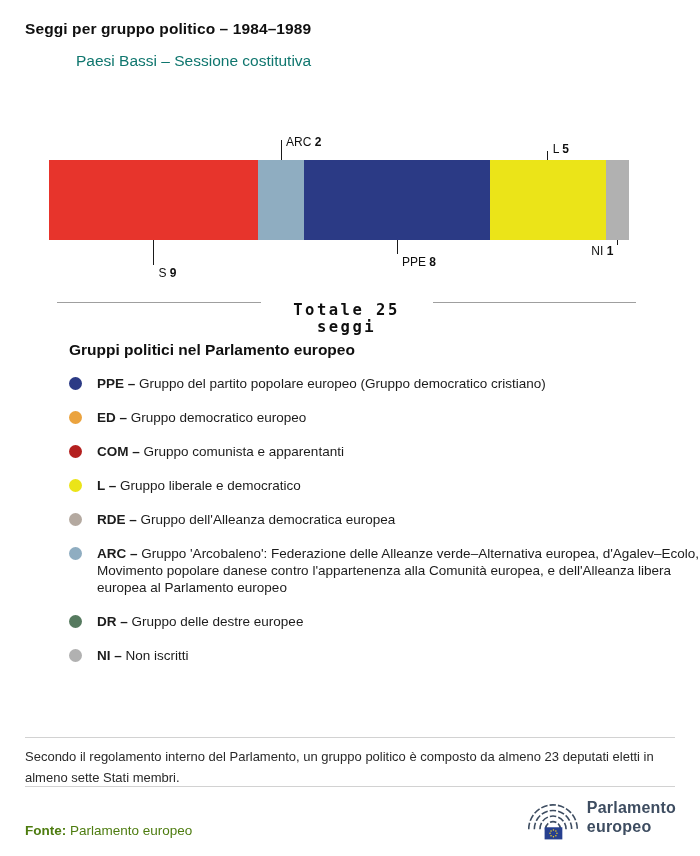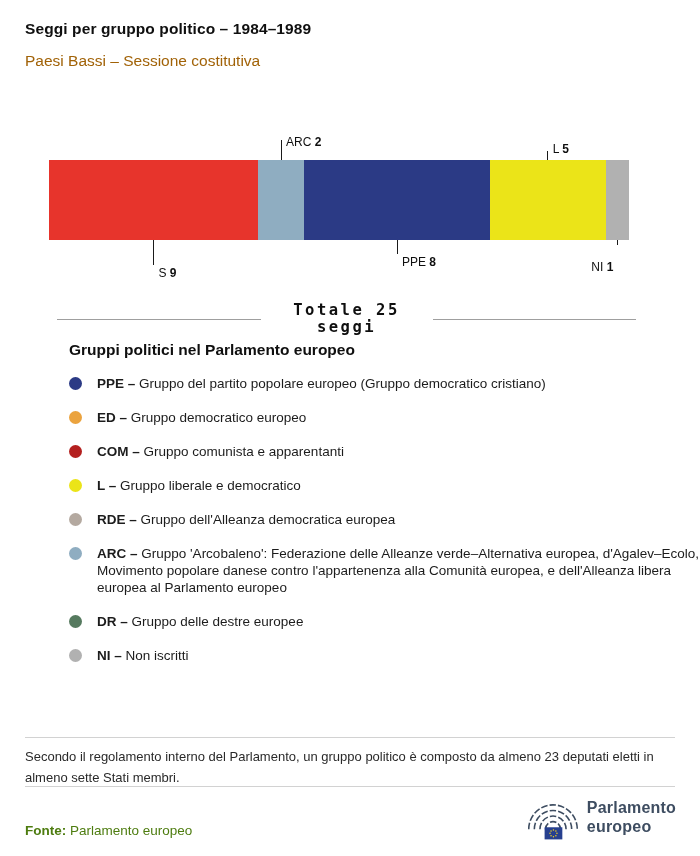--- a/index.html
+++ b/index.html
@@ -1,47 +1,47 @@
 <!DOCTYPE html>
 <html><head>
 <meta charset="utf-8">
 <style>
   * { margin:0; padding:0; box-sizing:border-box; }
   body { background:#ffffff; }
   .page { position:relative; width:700px; height:856px; background:#ffffff;
           font-family:"Liberation Sans","DejaVu Sans",sans-serif; color:#111; overflow:hidden; }
 
   
-  .header { position:absolute; left:25px; top:20px; }
+  .header { position:absolute; left:25px; top:20px;text-align:right; }
   .title { font-size:15.5px; font-weight:700; letter-spacing:.1px; color:#0f0f0f; }
-  .subtitle { margin-top:14px; font-size:15.5px; color:#a16207; }
+  .subtitle { margin-top:14px; font-size:15.5px; color:#0f766e; }
 
   
   .chart { position:absolute; left:49px; top:134px; width:580px; height:148px; }
   .callout-region { position:absolute; left:0; width:100%; }
   .region-above { top:0; height:26px; }
   .region-below { top:106px; height:42px; }
   .bar { position:absolute; top:26px; left:0; width:100%; height:80px; display:flex; }
   .bar-segment { height:100%; }
 
   .anchor { position:absolute; top:0; height:100%; width:0; }
   .tick { position:absolute; left:-0.5px; width:1px; background:#1a1a1a; }
   .region-above .tick { bottom:0; }
   .region-below .tick { top:0; }
   .callout-label { position:absolute; left:5px; white-space:nowrap; font-size:12px; color:#0f0f0f; }
   .callout-label .num { font-weight:700; }
   .align-right .callout-label { left:auto; right:4px; }
   .a-l1 .tick { height:9px; }  .a-l1 .callout-label { top:8px; }
   .a-l2 .tick { height:20px; } .a-l2 .callout-label { top:1px; }
-  .b-l1 .tick { height:5px; }  .b-l1 .callout-label { top:4px;margin-top:16px; }
+  .b-l1 .tick { height:5px; }  .b-l1 .callout-label { top:4px; }
   .b-l2 .tick { height:14px; } .b-l2 .callout-label { top:15px; }
   .b-l3 .tick { height:25px; } .b-l3 .callout-label { top:26px; }
 
   
-  .total { position:absolute; left:57px; right:64px; top:302px; display:flex; align-items:center; gap:8px; }
+  .total { position:absolute; left:57px; right:64px; top:302px; display:flex; align-items:flex-start; gap:8px; }
   .total-line { flex:1; height:1px; background:#9f9f9f; }
   .total-text { min-width:156px; text-align:center; font-family:"DejaVu Sans Mono",monospace;
                 font-weight:700; font-size:15.5px; line-height:17px; letter-spacing:2.5px; color:#0f0f0f; }
 
   
   .legend { position:absolute; left:25px; top:341px; width:652px;margin-left:44px; }
   .legend-heading { font-size:15.5px; font-weight:700; color:#0f0f0f; }
   .legend-items { margin-top:16px; }
   .legend-item { display:flex; align-items:flex-start; margin-bottom:17px; }
   .legend-dot { flex:0 0 13px; width:13px; height:13px; border-radius:50%; margin:2px 15px 0 0; }

